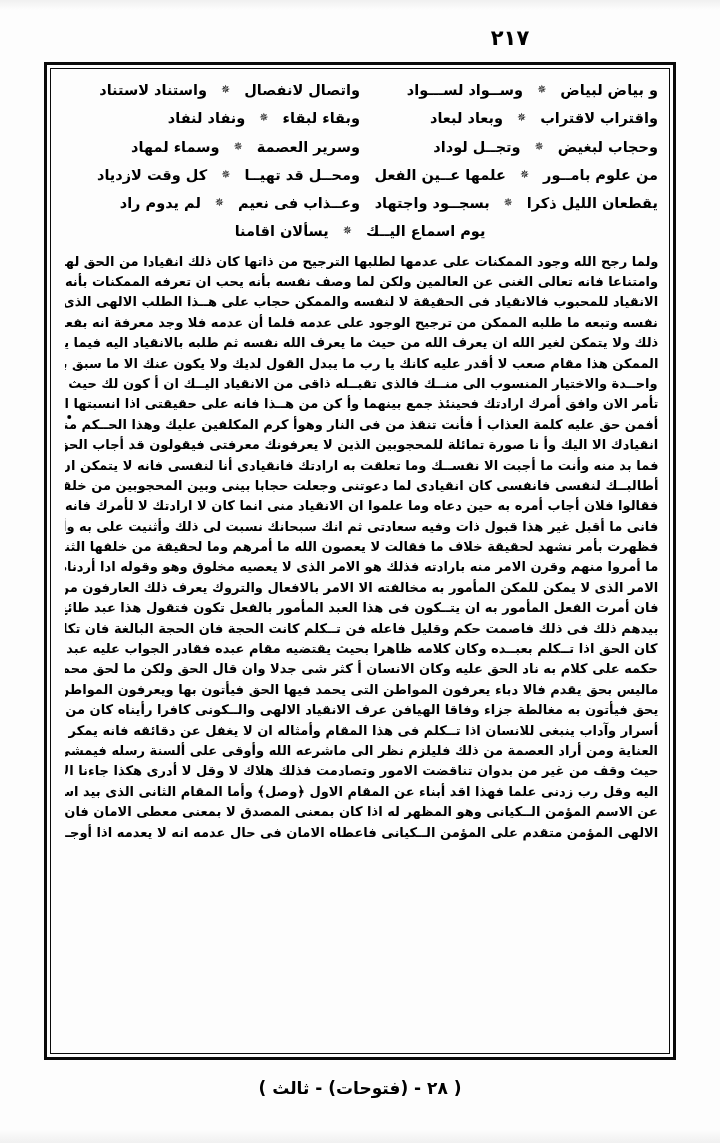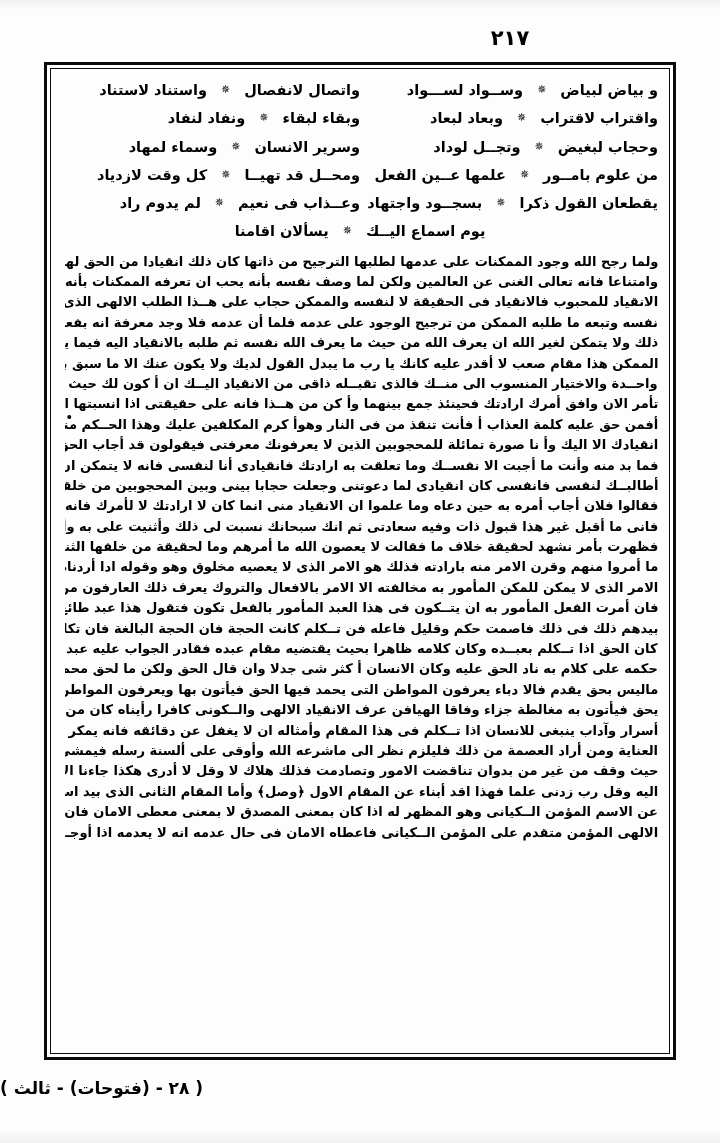--- a/index.html
+++ b/index.html
@@ -145,21 +145,21 @@
     border-radius: 50%;
     background: #000;
   }
 
   
   .footer-sig {
     position: absolute;
     left: 0;
     right: 0;
     top: 1078px;
-    text-align: left;
+    text-align: center;
     direction: rtl;
     font-family: "DejaVu Sans", sans-serif;
     font-size: 17px;
     font-weight: bold;
     letter-spacing: 0.5px;
   }
 
   
   .scan-edge-top {
     position: absolute; left: 0; right: 0; top: 0; height: 10px;
@@ -215,42 +215,42 @@
         </span>
       </div>
 
       <div class="verse-line">
         <span class="hemistich right">
           <span class="hemi-text">وحجاب لبغيض</span>
           <span class="star">✵</span>
           <span class="hemi-text">وتجــل لوداد</span>
         </span>
         <span class="hemistich left">
-          <span class="hemi-text">وسرير الانسان</span>
+          <span class="hemi-text">وسرير العصمة</span>
           <span class="star">✵</span>
           <span class="hemi-text">وسماء لمهاد</span>
         </span>
       </div>
 
       <div class="verse-line">
         <span class="hemistich right">
           <span class="hemi-text">من علوم بامــور</span>
           <span class="star">✵</span>
           <span class="hemi-text">علمها عــين الفعل</span>
         </span>
         <span class="hemistich left">
           <span class="hemi-text">ومحــل قد  تهيــا</span>
           <span class="star">✵</span>
           <span class="hemi-text">كل وقت لازدياد</span>
         </span>
       </div>
 
       <div class="verse-line">
         <span class="hemistich right">
-          <span class="hemi-text">يقطعان القول ذكرا</span>
+          <span class="hemi-text">يقطعان الليل ذكرا</span>
           <span class="star">✵</span>
           <span class="hemi-text">بسجــود واجتهاد</span>
         </span>
         <span class="hemistich left">
           <span class="hemi-text">وعــذاب فى نعيم</span>
           <span class="star">✵</span>
           <span class="hemi-text">لم يدوم راد</span>
         </span>
       </div>
 

